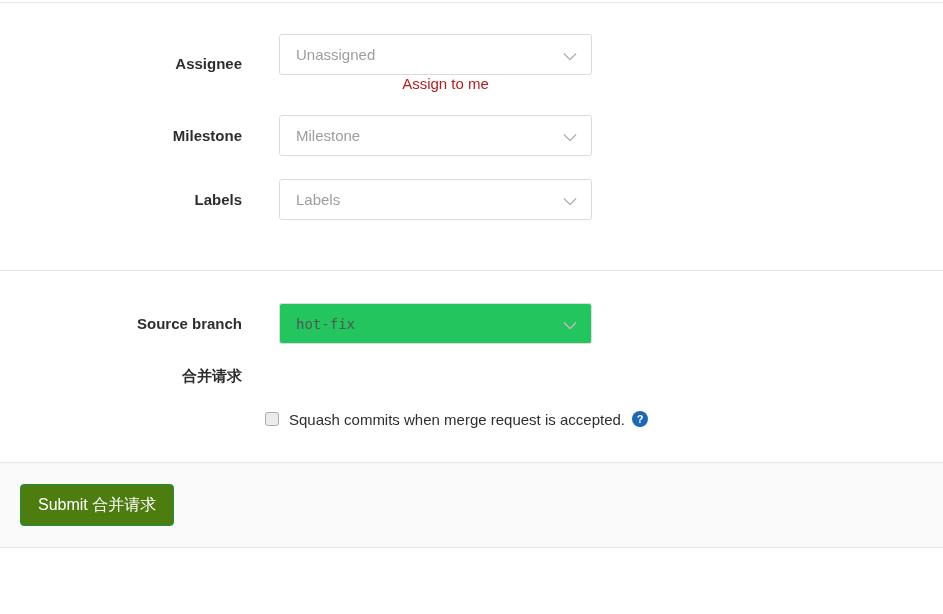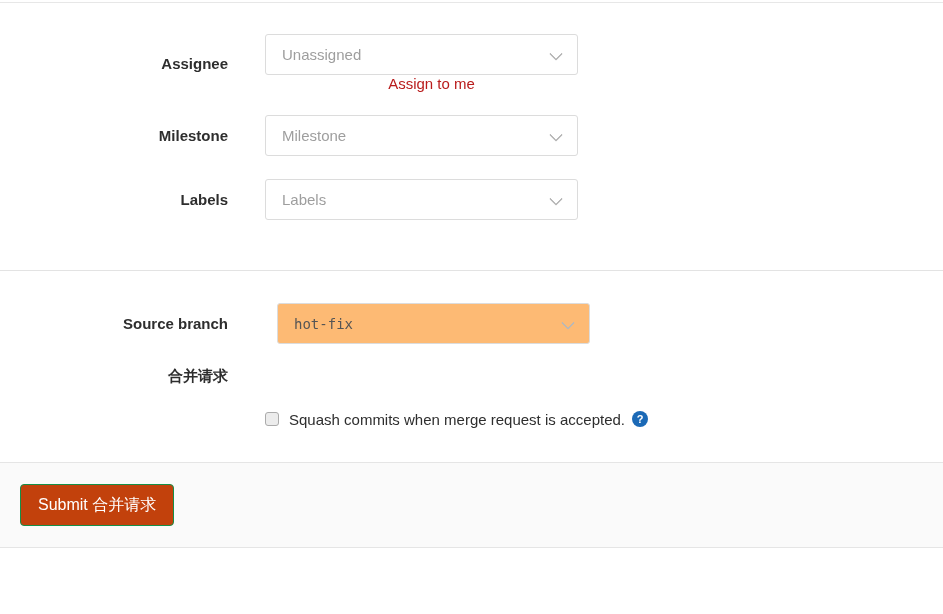--- a/index.html
+++ b/index.html
@@ -10,20 +10,21 @@
     color: #2e2e2e;
     overflow: hidden;
   }
   .page { width: 943px; height: 614px; padding-top: 2px; }
   .form-area { border-top: 1px solid #e7e7e7; padding-top: 31px; }
 
   .form-row {
     display: flex;
     align-items: center;
     margin-bottom: 23px;
+    padding-left: 14px;
   }
   .label-col {
     width: 228px;
     text-align: right;
     font-weight: 700;
     font-size: 15px;
     color: #2e2e2e;
     flex: none;
   }
   .control-col {
@@ -43,24 +44,23 @@
     align-items: center;
     padding: 0 16px;
     cursor: pointer;
     position: relative;
   }
   .dropdown .value {
     font-size: 15px;
     color: #9e9e9e;
   }
   .dropdown.disabled {
-    background: #fdba74;
+    background: #22c55e;
     border-color: #dcdcdc;
     cursor: default;
-    margin-left: 12px;
   }
   .dropdown.disabled .value {
     font-family: "DejaVu Sans Mono", "Liberation Mono", monospace;
     font-size: 14px;
     color: #555;
   }
   .chevron {
     position: absolute;
     right: 17px;
     top: 14px;
@@ -135,21 +135,21 @@
   .form-actions {
     margin-top: 33px;
     background: #fafafa;
     border-top: 1px solid #e5e5e5;
     border-bottom: 1px solid #e5e5e5;
     height: 86px;
     padding: 21px 0 0 20px;
   }
   .submit-btn {
     display: inline-block;
-    background: #c2410c;
+    background: #4d7c0f;
     border: 1px solid #168f48;
     border-radius: 4px;
     color: #fff;
     font-family: "Liberation Sans", "DejaVu Sans", sans-serif;
     font-size: 16px;
     padding: 0 17px;
     height: 42px;
     cursor: pointer;
   }
 </style>

